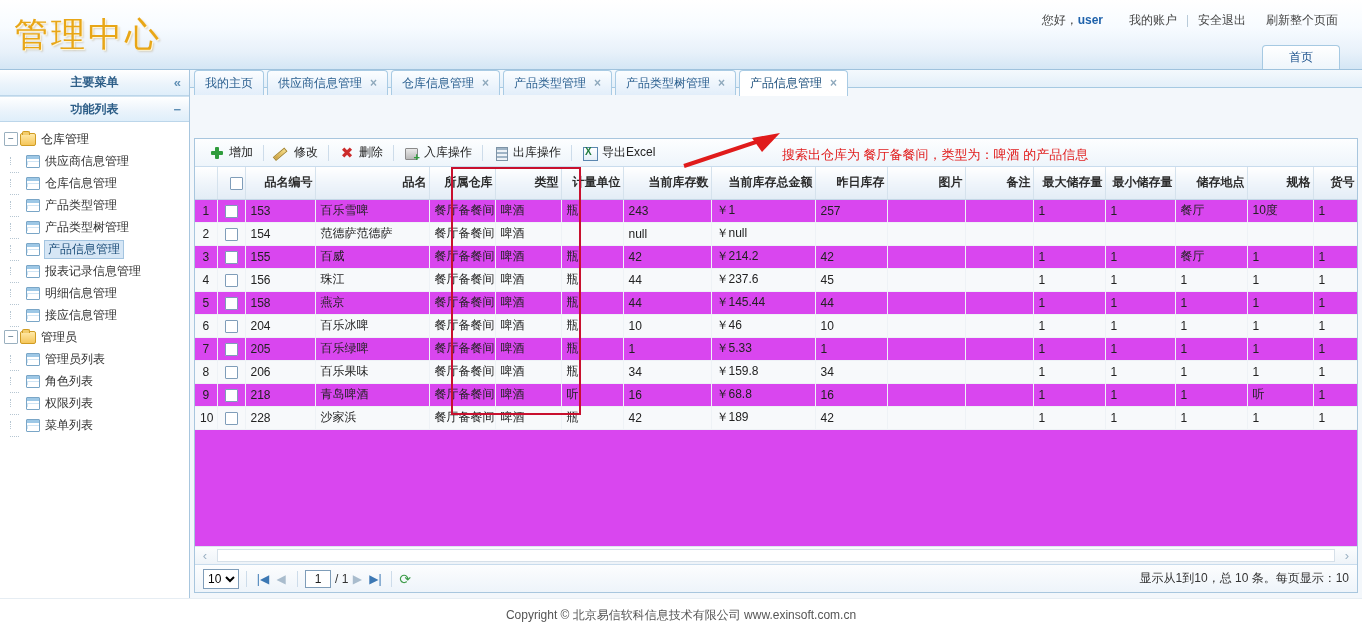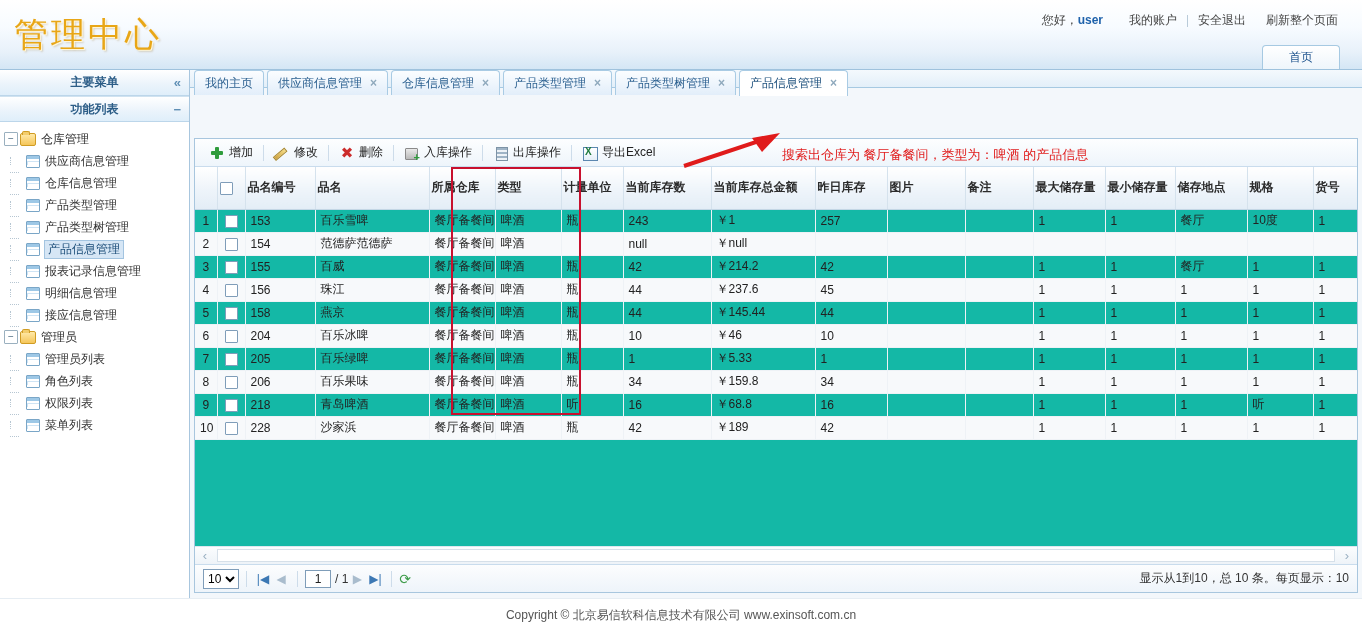--- a/index.html
+++ b/index.html
@@ -163,21 +163,21 @@
   .btn-search {
     margin-left: 6px; height: 20px; padding: 0 5px;
     font-size: 12px; border: 1px solid #888; border-radius: 2px;
     background: linear-gradient(to bottom, #fdfdfd, #e4e4e4);
     color: #222; letter-spacing: 2px; line-height: 18px;
   }
 
   
   .gridpanel {
     position: absolute; left: 4px; top: 68px; width: 1164px; height: 455px;
-    background: #14b8a6; border: 1px solid #a8c6de;
+    background: #d946ef; border: 1px solid #a8c6de;
   }
   .toolbar {
     height: 28px; border-bottom: 1px solid #c9dced;
     background: linear-gradient(to bottom, #fdfeff, #eef5fb);
     display: flex; align-items: center; padding-left: 6px;
   }
   .tbtn {
     display: flex; align-items: center; gap: 4px;
     font-size: 12px; color: #222; padding: 2px 8px; white-space: nowrap;
   }
@@ -217,24 +217,24 @@
   }
   .ic-xls:after {
     content: "X"; position: absolute; left: 3px; top: 1px;
     font-size: 10px; font-weight: bold; color: #1e7a3c;
   }
 
   
   .tablearea { position: relative; height: 384px; overflow: hidden; }
   table.grid { border-collapse: collapse; width: 1162px; table-layout: fixed; }
   table.grid th {
-    height: 42px;
+    height: 32px;
     background: linear-gradient(to bottom, #ffffff, #eef4fa 55%, #e3edf6);
     border-right: 1px solid #d5e2ed; border-bottom: 1px solid #c3d6e5;
-    font-size: 12px; font-weight: bold; color: #2b2b2b; text-align: left;
+    font-size: 12px; font-weight: bold; color: #2b2b2b; text-align: right;
     padding: 0 2px; white-space: nowrap;
   }
   table.grid td {
     height: 23px; border-right: 1px solid #eef2f6; border-bottom: 1px solid #eef2f6;
     font-size: 12px; color: #222; padding: 0 5px; white-space: nowrap;
     overflow: hidden;
   }
   table.grid tr.alt td { background: #f7f9fb; }
   td.c { text-align: center; }
   td.num { color: #2a2ab0; }

